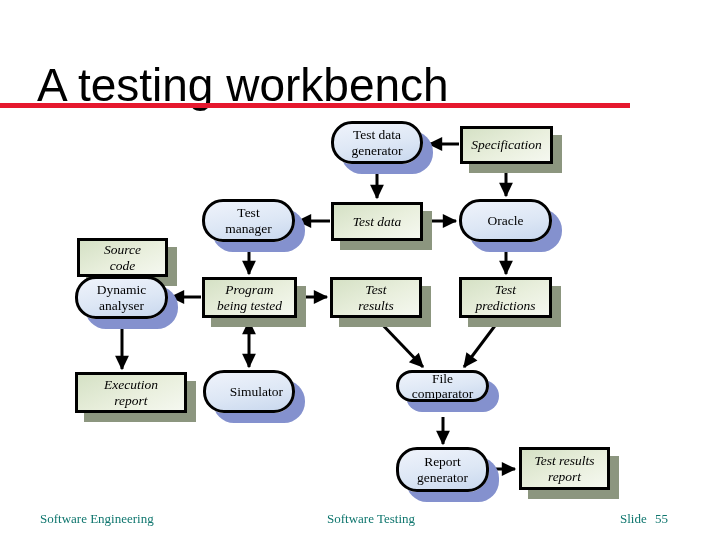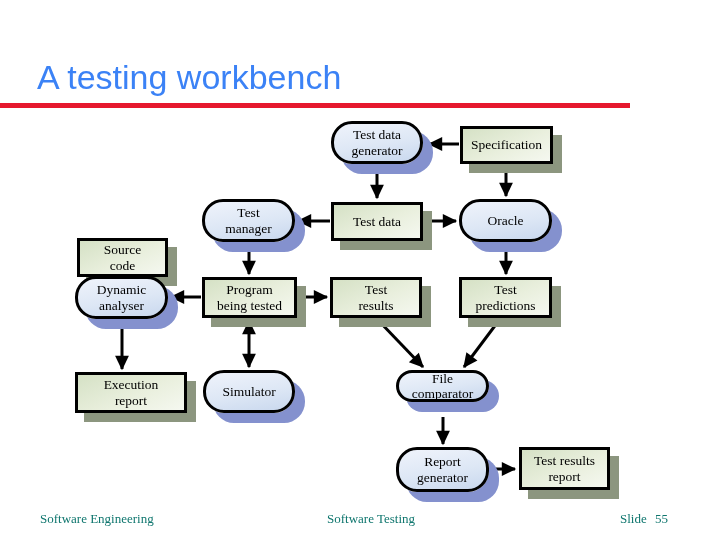--- a/index.html
+++ b/index.html
@@ -3,22 +3,22 @@
 <meta charset="utf-8">
 <style>
   html,body{margin:0;padding:0;background:#ffffff;}
   .slide{
     position:relative;width:720px;height:540px;background:#ffffff;
     overflow:hidden;font-family:"Liberation Serif",serif;
   }
   .slide-title{
     position:absolute;left:37px;top:58px;margin:0;
     font-family:"Liberation Sans",sans-serif;
-    font-size:34px;font-weight:400;letter-spacing:0px;
-    color:#3b82f6;white-space:nowrap;
+    font-size:46px;font-weight:400;letter-spacing:0px;
+    color:#000000;white-space:nowrap;
   }
   .title-rule{
     position:absolute;left:0;top:103px;width:630px;height:5px;
     background:#e6182e;
   }
   #diagram{position:absolute;left:0;top:0;width:720px;height:540px;}
   #arrows{position:absolute;left:0;top:0;}
   .node{
     position:absolute;box-sizing:border-box;
     border:3px solid #000;
@@ -29,21 +29,21 @@
   .node .node-label{white-space:pre-line;display:block;}
   .node.rect{
     background:linear-gradient(155deg,#d5e1c5 0%,#e9efdd 55%,#f5f8f0 100%);
     box-shadow:9px 9px 0 #8c967f;
   }
   .node.rounded{
     border-radius:21px;
     background:linear-gradient(170deg,#eff3fb 0%,#dde7f5 55%,#c9d8ee 100%);
     box-shadow:10px 10px 0 #8491ce;
   }
-  .node.rect .node-label{padding:0 2px;}
+  .node.rect .node-label{padding:0 2px;font-style:italic;}
   .node.rounded .node-label{padding:0 9px;}
   .footer{
     position:absolute;left:0;top:511px;width:720px;height:20px;
     font-size:13px;color:#0f766e;
   }
   .footer-left{position:absolute;left:40px;}
   .footer-center{position:absolute;left:371px;transform:translateX(-50%);}
   .footer-right{position:absolute;right:52px;word-spacing:5px;font-family:Liberation Serif, serif;}
 </style>
 </head>
@@ -117,21 +117,21 @@
 results</span>
       </div>
       <div class="node rect" style="left: 459px; top: 277px; width: 93px; height: 41px;">
         <span class="node-label">Test
 predictions</span>
       </div>
       <div class="node rect" style="left: 75px; top: 372px; width: 112px; height: 41px;">
         <span class="node-label">Execution
 report</span>
       </div>
-      <div class="node rounded" style="left: 203px; top: 370px; width: 92px; height: 43px;">
+      <div class="node rounded" style="left: 203px; top: 370px; width: 92px; height: 43px; justify-content: flex-end;">
         <span class="node-label">Simulator</span>
       </div>
       <div class="node rounded" style="left: 396px; top: 370px; width: 93px; height: 32px;">
         <span class="node-label">File
 comparator</span>
       </div>
       <div class="node rounded" style="left: 396px; top: 447px; width: 93px; height: 45px;">
         <span class="node-label">Report
 generator</span>
       </div>

